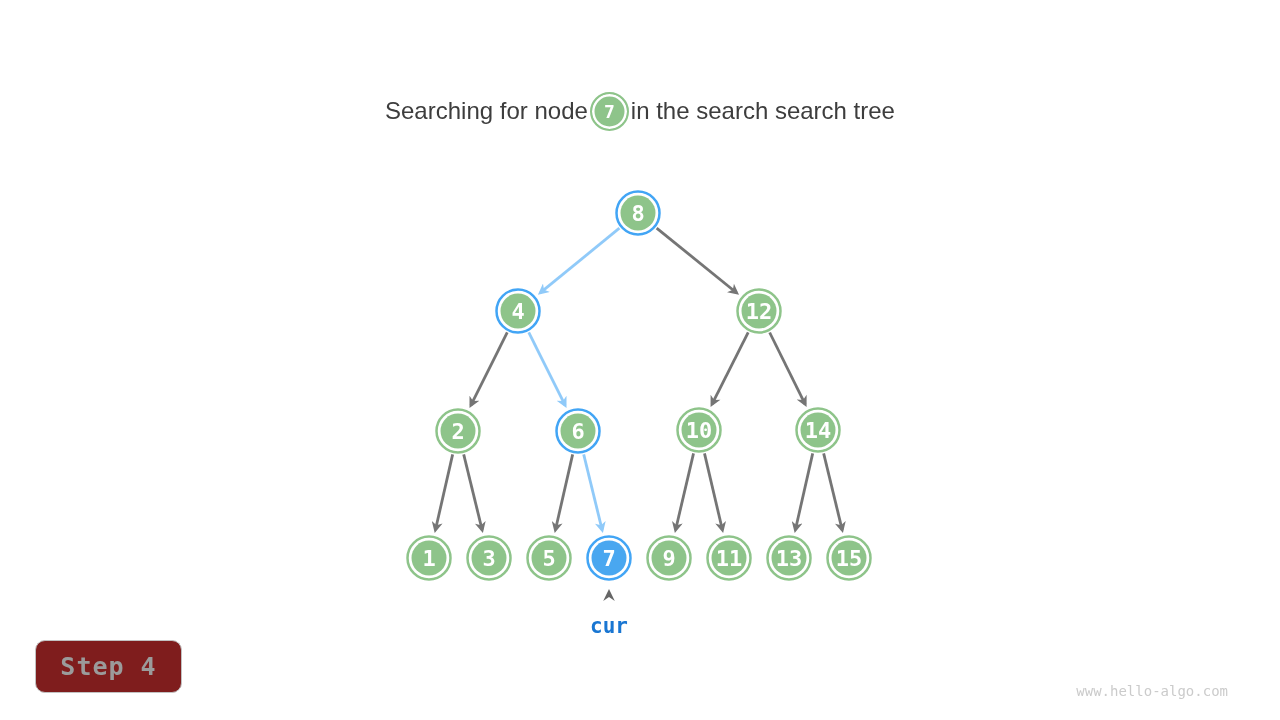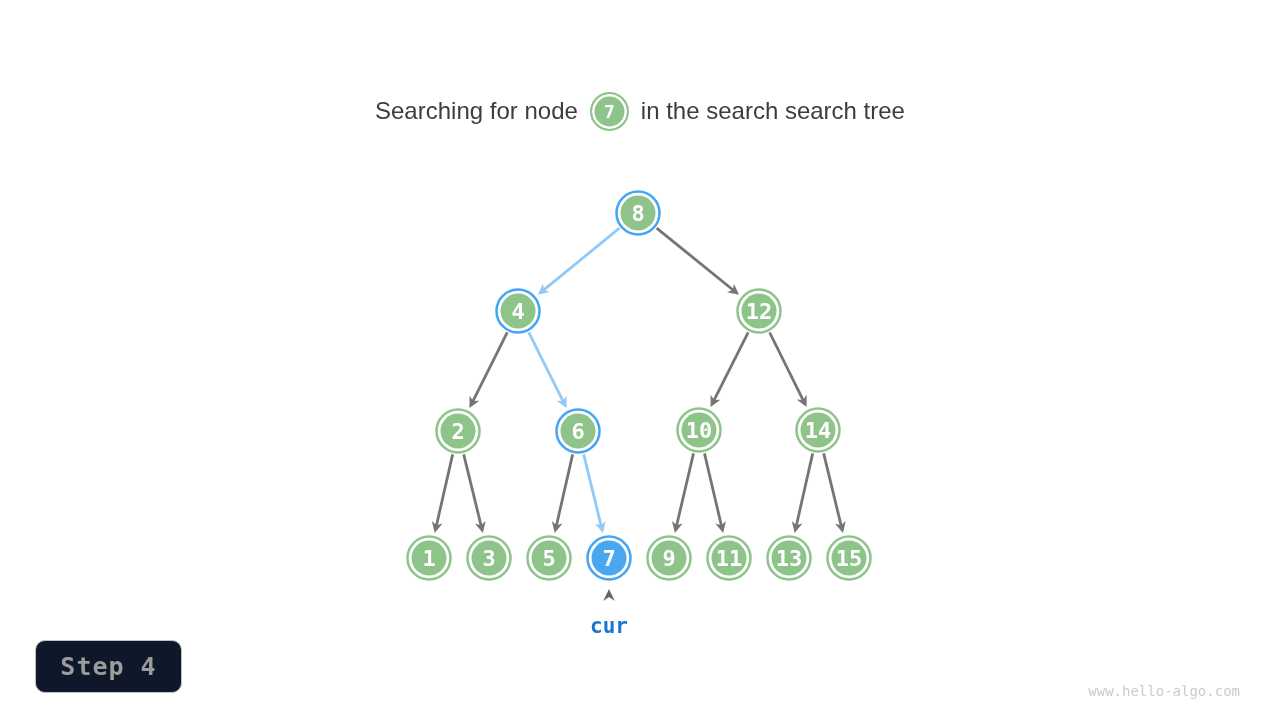--- a/index.html
+++ b/index.html
@@ -21,21 +21,21 @@
   
   .title-row {
     position: absolute;
     left: 0;
     right: 0;
     top: 91px;
     height: 40px;
     display: flex;
     align-items: center;
     justify-content: center;
-    gap: 12px;
+    gap: 2px;
     font-size: 24px;
     color: #3d3d3d;
   }
   .title-node {
     box-sizing: border-box;
     width: 39px;
     height: 39px;
     border-radius: 50%;
     background: #8ec48a;
     border: 2.5px solid #8ec48a;
@@ -66,36 +66,36 @@
     fill: #1976d2;
   }
   
   .step-badge {
     position: absolute;
     left: 35px;
     top: 640px;
     width: 147px;
     height: 53px;
     box-sizing: border-box;
-    background: #0f172a;
+    background: #7f1d1d;
     border: 1.5px solid #c2c2c2;
     border-radius: 10px;
     display: flex;
     align-items: center;
     justify-content: center;
     font-family: "DejaVu Sans Mono", monospace;
     font-weight: bold;
     font-size: 25px;
     color: #9b9b9b;
     letter-spacing: 1px;
   }
   
   .watermark {
     position: absolute;
-    right: 40px;
+    right: 52px;
     bottom: 21px;
     font-family: "DejaVu Sans Mono", monospace;
     font-size: 14px;
     color: #cbcbcb;
     margin-top: 40px;
   }
 </style>
 </head>
 <body>
 

